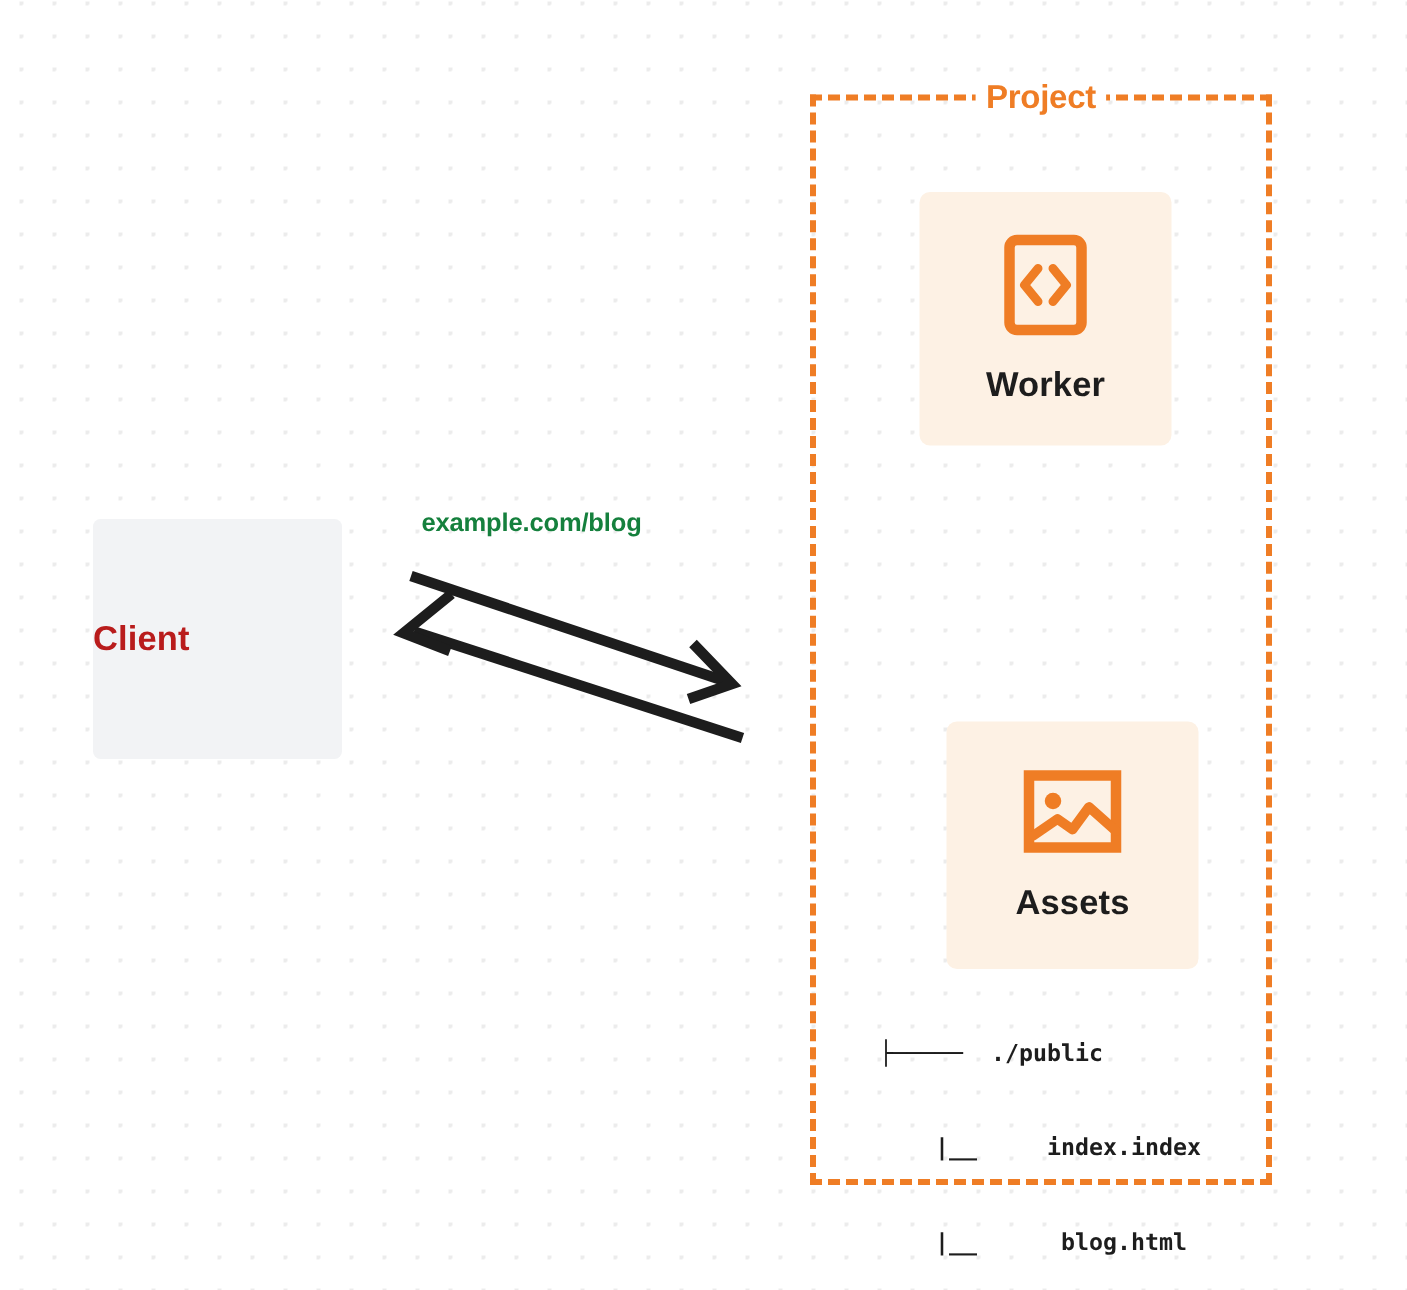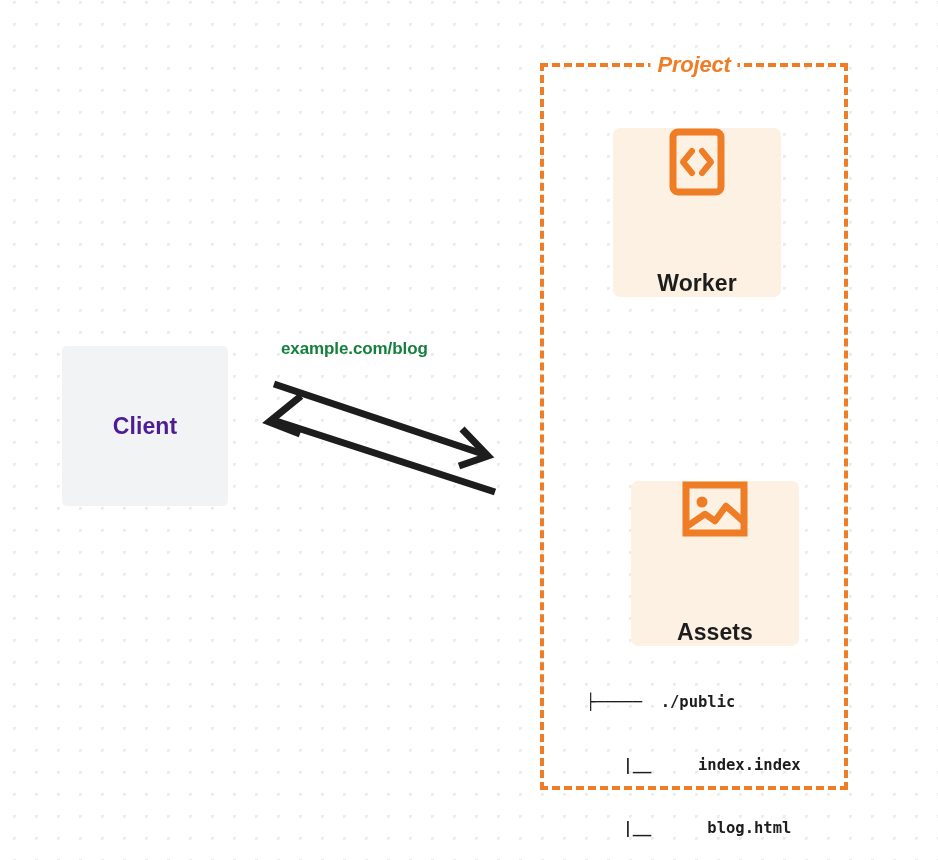--- a/index.html
+++ b/index.html
@@ -32,24 +32,24 @@
     height: 160px;
     background: #f2f3f5;
     border-radius: 5px;
   }
   .client-label {
     position: absolute;
     left: 0;
     right: 0;
     top: 50%;
     transform: translateY(-50%);
-    text-align: center;
+    text-align: left;
     font-size: 23px;
     font-weight: bold;
-    color: #4c1d95;
+    color: #b91c1c;
     letter-spacing: 0.1px;
   }
 
   
   .edge-label {
     position: absolute;
     left: 281px;
     top: 339px;
     font-size: 17px;
     font-weight: bold;
@@ -70,21 +70,20 @@
 
   
   .project-container {
     position: absolute;
     left: 540px;
     top: 63px;
     width: 308px;
     height: 727px;
     box-sizing: border-box;
     border: 4px dashed #ef7d25;
-    font-style: italic;
   }
   .project-title {
     position: absolute;
     left: 50%;
     top: -2px;
     transform: translate(-50%, -50%);
     background: #ffffff;
     padding: 0 7px;
     font-size: 22px;
     font-weight: bold;
@@ -95,21 +94,21 @@
 
   
   .node-card {
     position: absolute;
     width: 168px;
     background: #fdf1e4;
     border-radius: 7px;
     display: flex;
     flex-direction: column;
     align-items: center;
-    justify-content: space-between;
+    justify-content: center;
   }
   .node-card.worker {
     left: 613px;
     top: 128px;
     height: 169px;
   }
   .node-card.assets {
     left: 609px;
     top: 481px;
     height: 165px;

